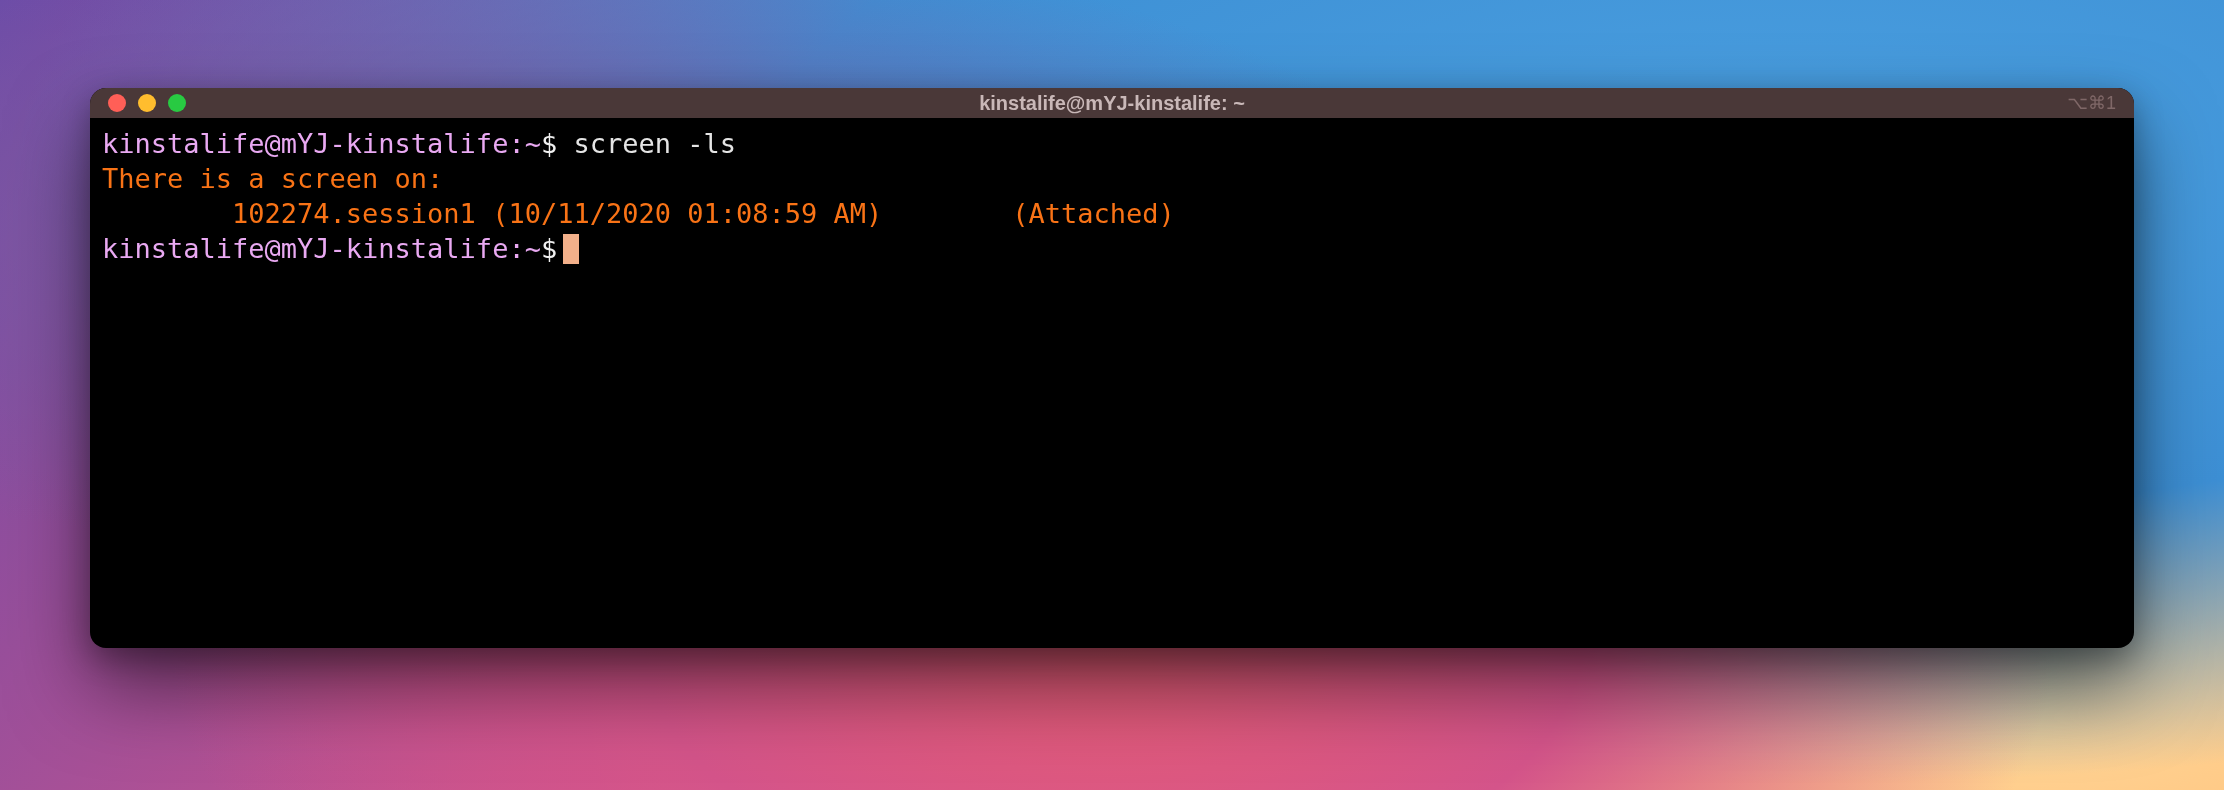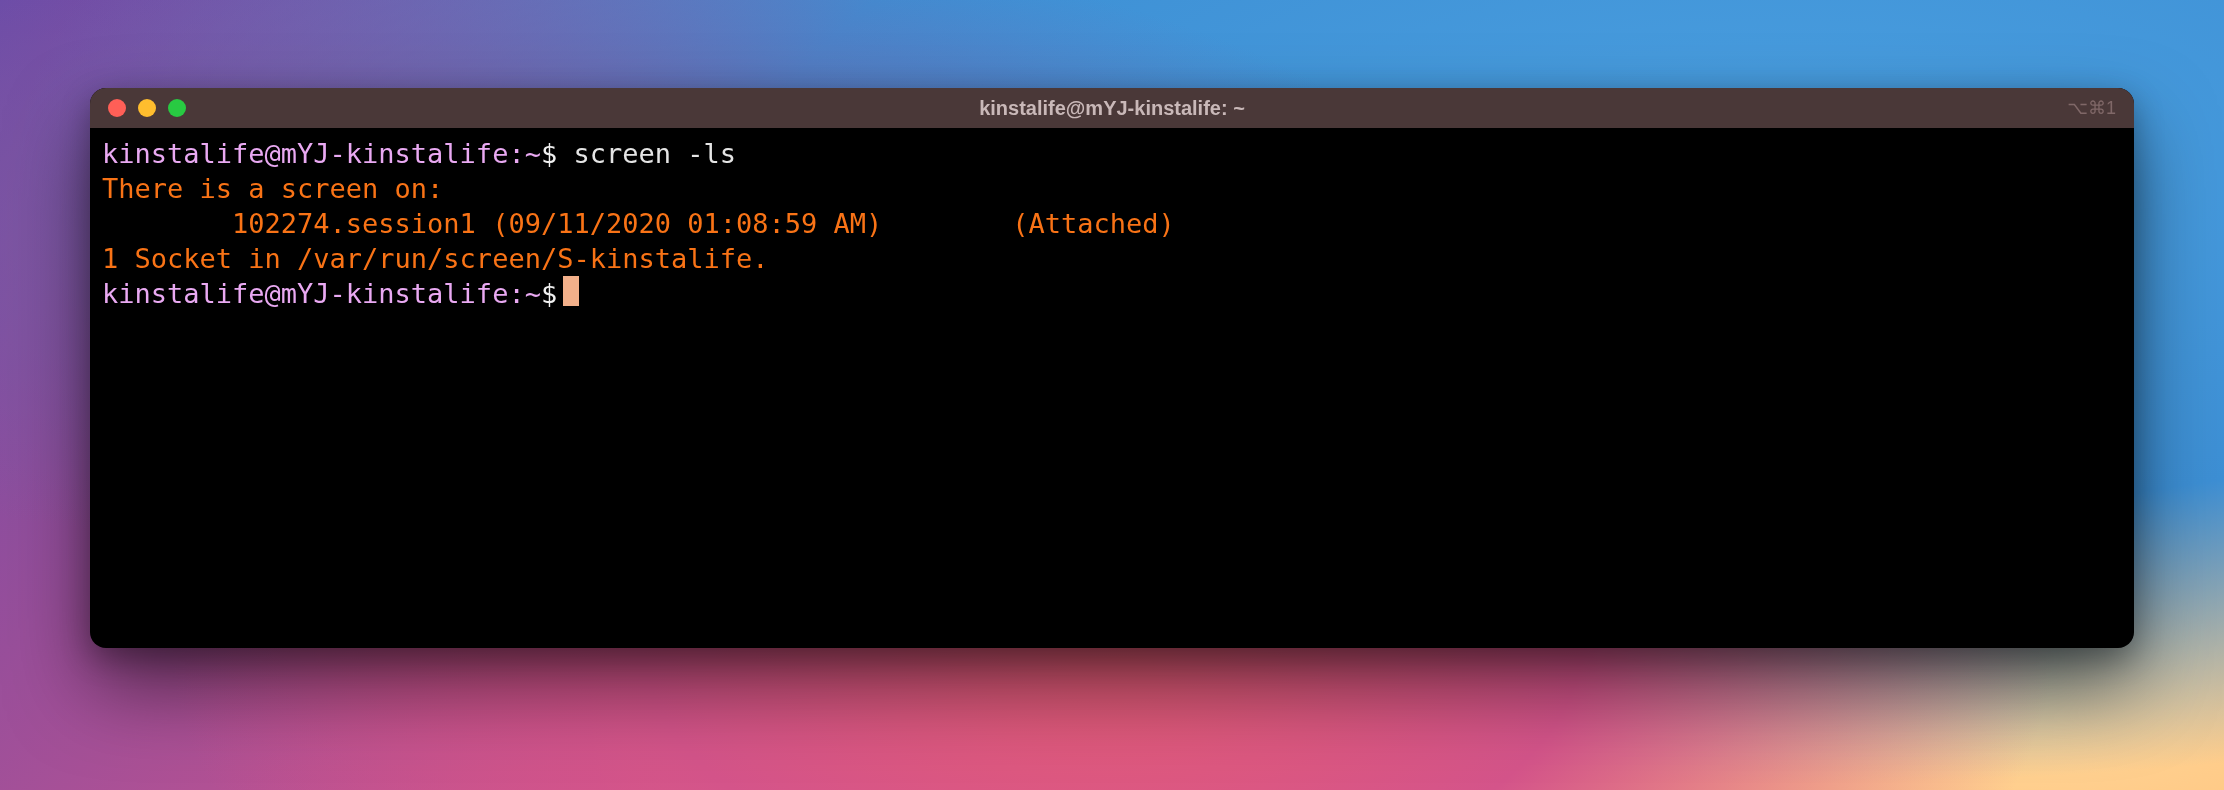--- a/index.html
+++ b/index.html
@@ -37,21 +37,21 @@
       height: 560px;
       background: #000000;
       border-radius: 16px;
       box-shadow: 0 40px 80px rgba(0, 0, 0, 0.5), 0 10px 30px rgba(0, 0, 0, 0.3);
       overflow: hidden;
       display: flex;
       flex-direction: column;
     }
     
     .title-bar {
-      height: 40px;
+      height: 30px;
       background: #4a3838;
       display: flex;
       align-items: center;
       padding: 4px 18px;
       position: relative;
     }
     
     .traffic-lights {
       display: flex;
       gap: 12px;
@@ -119,20 +119,21 @@
     .command {
       color: #e5e5e5;
     }
     
     .output {
       color: #f97316;
     }
     
     .prompt-line {
       display: flex;
+      align-items: center;
     }
     
     .cursor {
       display: inline-block;
       width: 16px;
       height: 30px;
       background: #f2b08a;
       margin-left: 6px;
       vertical-align: middle;
     }
@@ -146,17 +147,16 @@
       <div class="traffic-light close"></div>
       <div class="traffic-light minimize"></div>
       <div class="traffic-light maximize"></div>
     </div>
     <div class="window-title">kinstalife@mYJ-kinstalife: ~</div>
     <div class="window-shortcut">⌥⌘1</div>
   </div>
   <div class="terminal-content">
     <div class="terminal-line prompt-line"><span class="prompt"><span>kinstalife@mYJ-kinstalife</span>:<span>~</span></span><span class="prompt-dollar">$</span><span class="command"> <span>screen -ls</span></span></div>
     <div class="terminal-line output">There is a screen on:</div>
-    <div class="terminal-line output">        102274.session1 (09/11/2020 01:08:59 AM)        (Attached)</div>
-    <div class="terminal-line output">1 Socket in /var/run/screen/S-kinstalife.</div>
+    <div class="terminal-line output">        102274.session1 (10/11/2020 01:08:59 AM)        (Attached)</div>
     <div class="terminal-line prompt-line"><span class="prompt"><span>kinstalife@mYJ-kinstalife</span>:<span>~</span></span><span class="prompt-dollar">$</span><span class="cursor"></span></div>
   </div>
 </div>
 
 </body></html>

